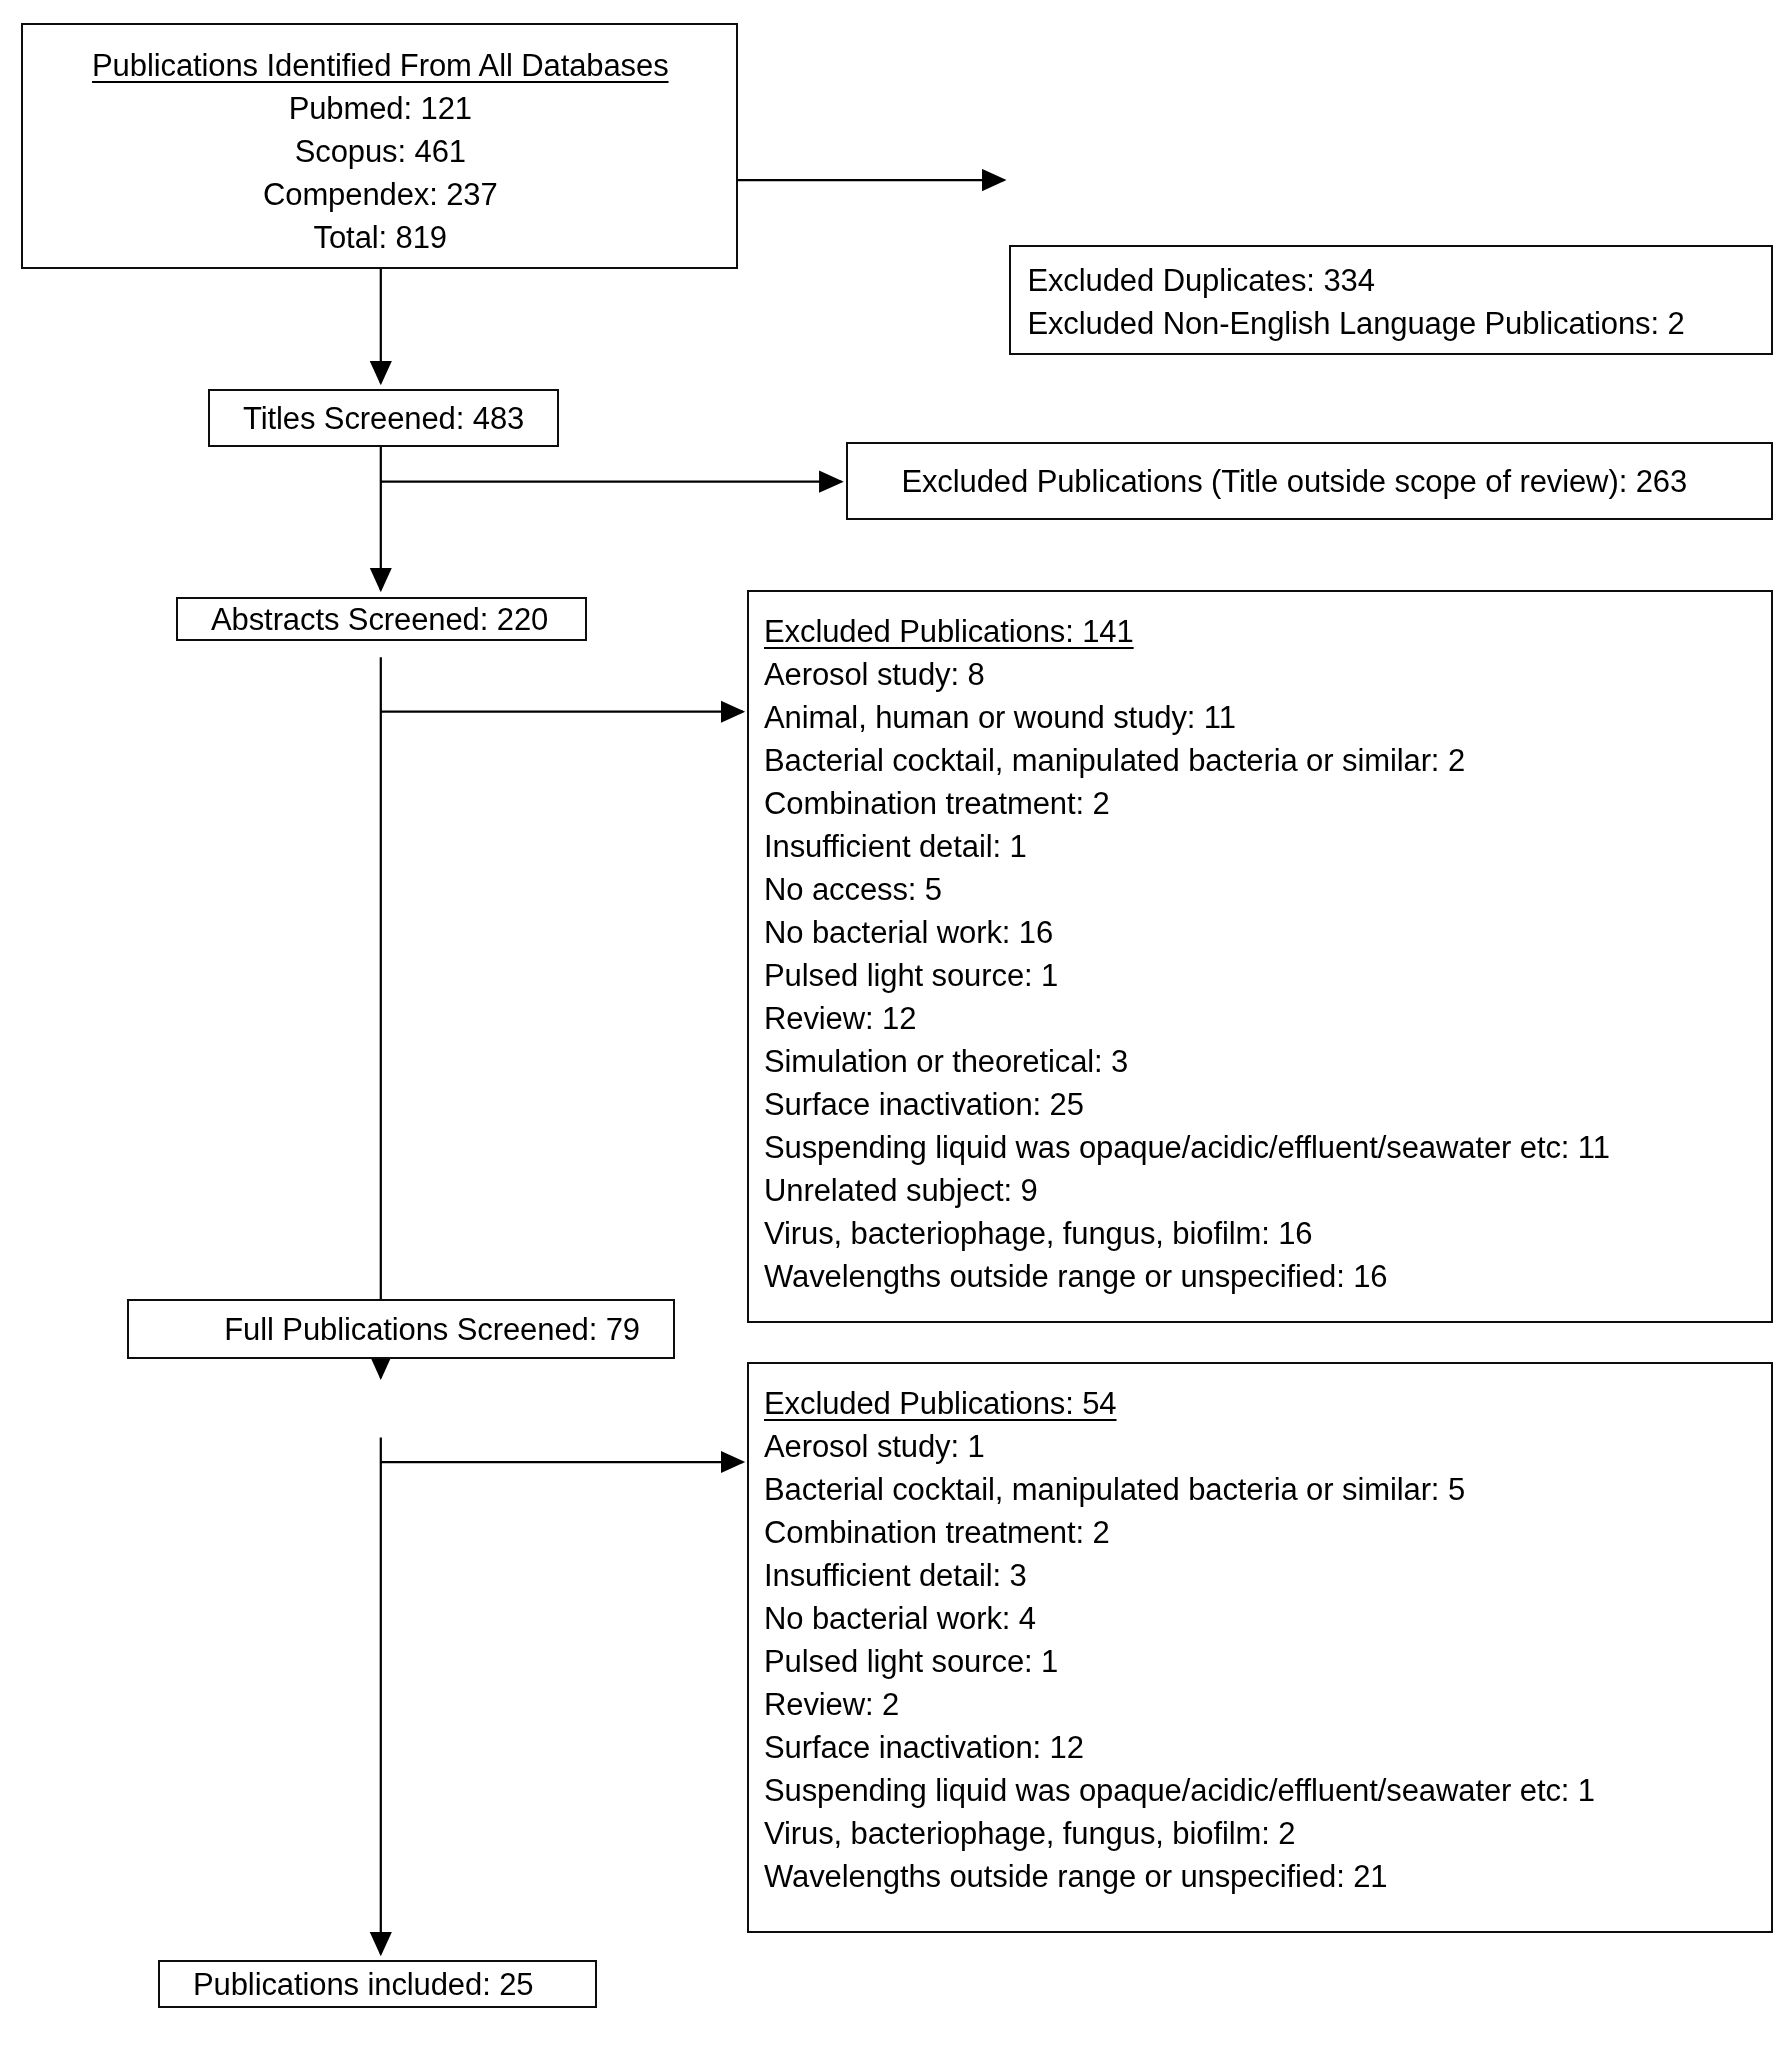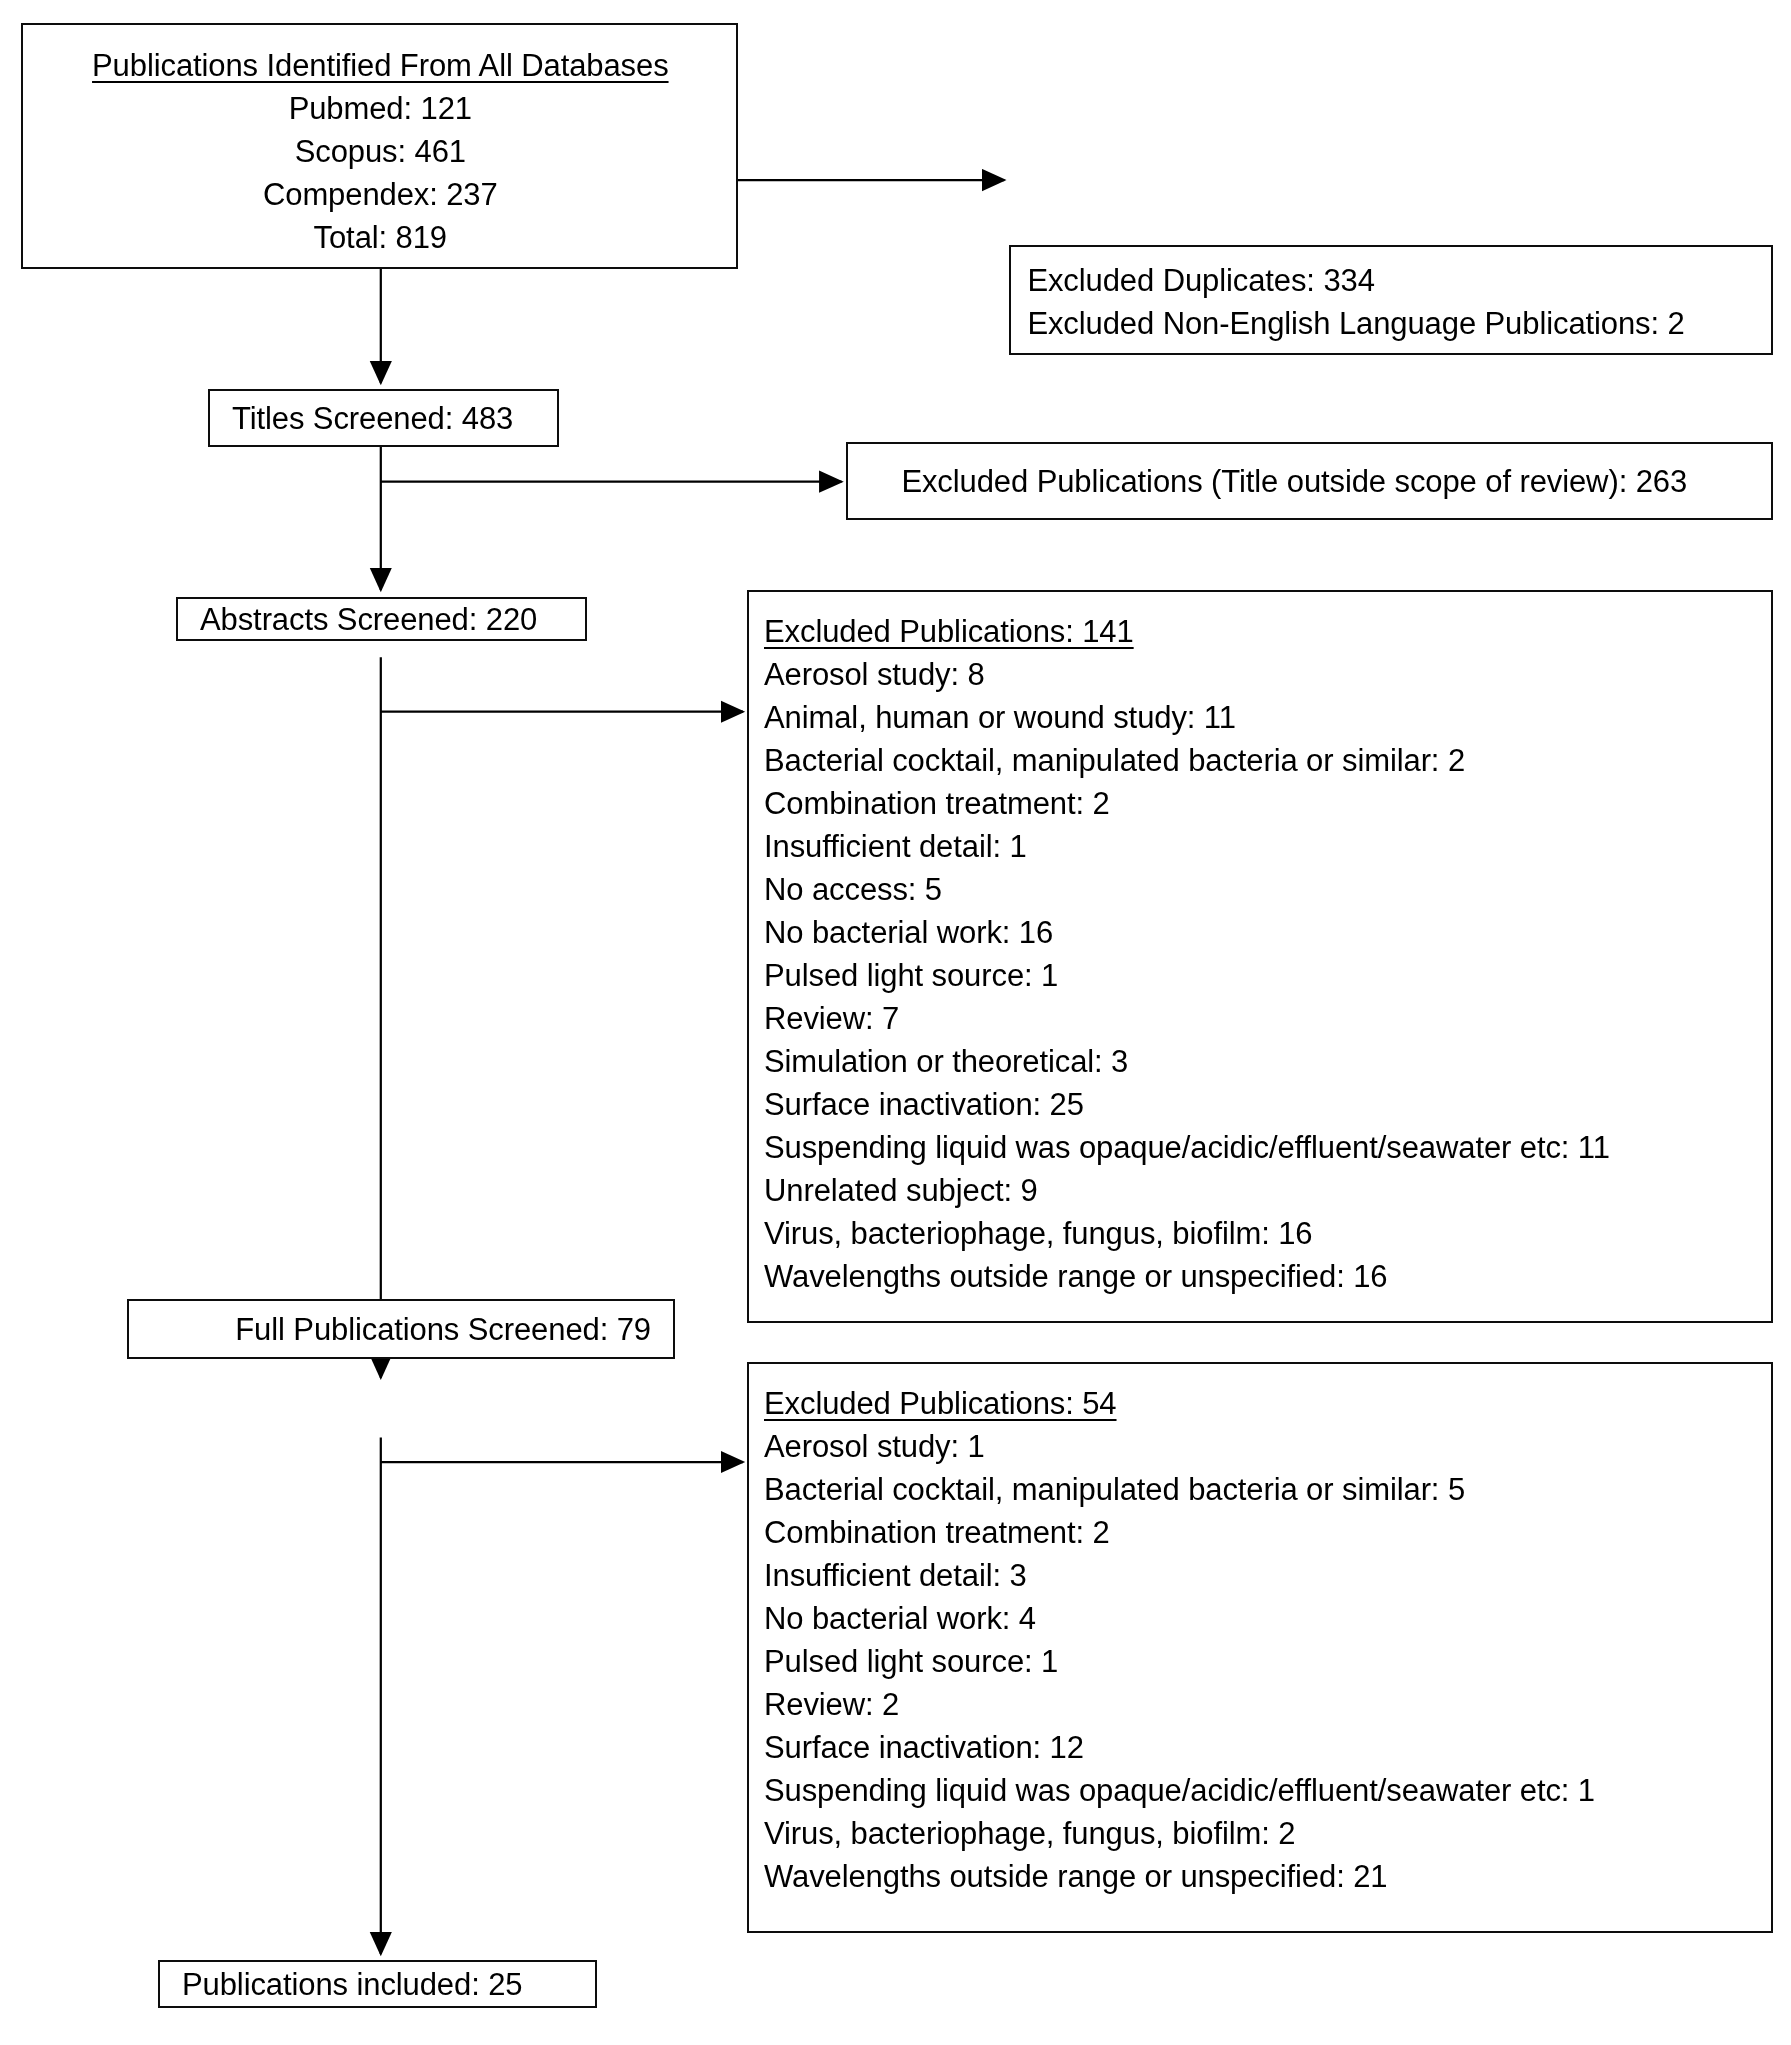--- a/index.html
+++ b/index.html
@@ -43,21 +43,21 @@
   .line.heading {
     text-decoration: underline;
     text-underline-offset: 5.2px;
     text-decoration-thickness: 2.2px;
   }
   .box.single {
     display: flex;
     align-items: center;
   }
   .box.single .inner {
-    padding: 0 22px;
+    padding: 0 33px;
     width: 100%;
   }
   .box.single .line {
     line-height: 37px;
   }
 </style>
 </head>
 <body>
 
 <div id="canvas">
@@ -125,21 +125,21 @@
     <div class="inner" style="padding:18px 10.5px 10.5px 15px;">
       <div class="line heading">Excluded Publications: 141</div>
       <div class="line">Aerosol study: 8</div>
       <div class="line">Animal, human or wound study: 11</div>
       <div class="line">Bacterial cocktail, manipulated bacteria or similar: 2</div>
       <div class="line">Combination treatment: 2</div>
       <div class="line">Insufficient detail: 1</div>
       <div class="line">No access: 5</div>
       <div class="line">No bacterial work: 16</div>
       <div class="line">Pulsed light source: 1</div>
-      <div class="line">Review: 7</div>
+      <div class="line">Review: 12</div>
       <div class="line">Simulation or theoretical: 3</div>
       <div class="line">Surface inactivation: 25</div>
       <div class="line">Suspending liquid was opaque/acidic/effluent/seawater etc: 11</div>
       <div class="line">Unrelated subject: 9</div>
       <div class="line">Virus, bacteriophage, fungus, biofilm: 16</div>
       <div class="line">Wavelengths outside range or unspecified: 16</div>
     </div>
   </div>
 
   <div class="box single" style="left:127px; top:1299px; width:548px; height:60px;text-align:right;">

